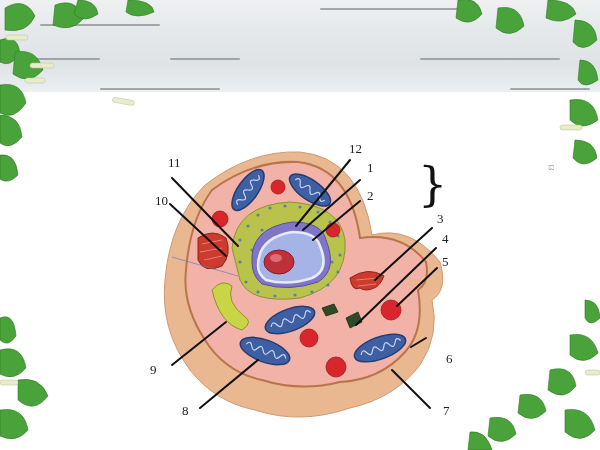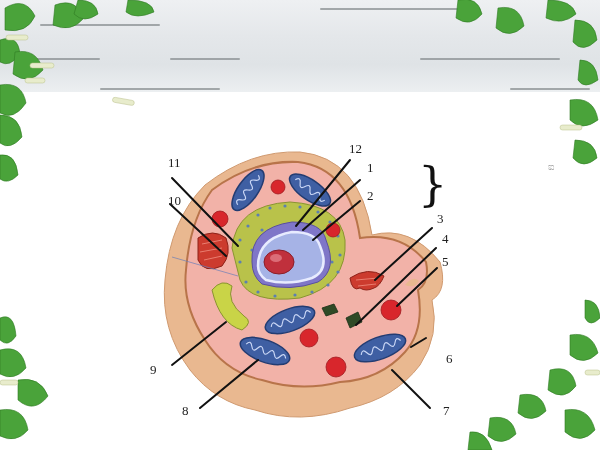--- a/index.html
+++ b/index.html
@@ -188,16 +188,16 @@
 <div>
   <span class="lbl" style="left:367px;top:160px;">1</span>
   <span class="lbl" style="left:367px;top:188px;">2</span>
   <span class="lbl" style="left:437px;top:211px;">3</span>
   <span class="lbl" style="left:442px;top:231px;">4</span>
   <span class="lbl" style="left:442px;top:254px;">5</span>
   <span class="lbl" style="left:446px;top:351px;">6</span>
   <span class="lbl" style="left:443px;top:403px;">7</span>
   <span class="lbl" style="left:182px;top:403px;">8</span>
   <span class="lbl" style="left:150px;top:362px;">9</span>
-  <span class="lbl" style="left:155px;top:193px;margin-left:13px;">10</span>
+  <span class="lbl" style="left:155px;top:193px;">10</span>
   <span class="lbl" style="left:157px;top:155px;margin-left:11px;">11</span>
   <span class="lbl" style="left:349px;top:141px;">12</span>
 </div>
 
 </body></html>

